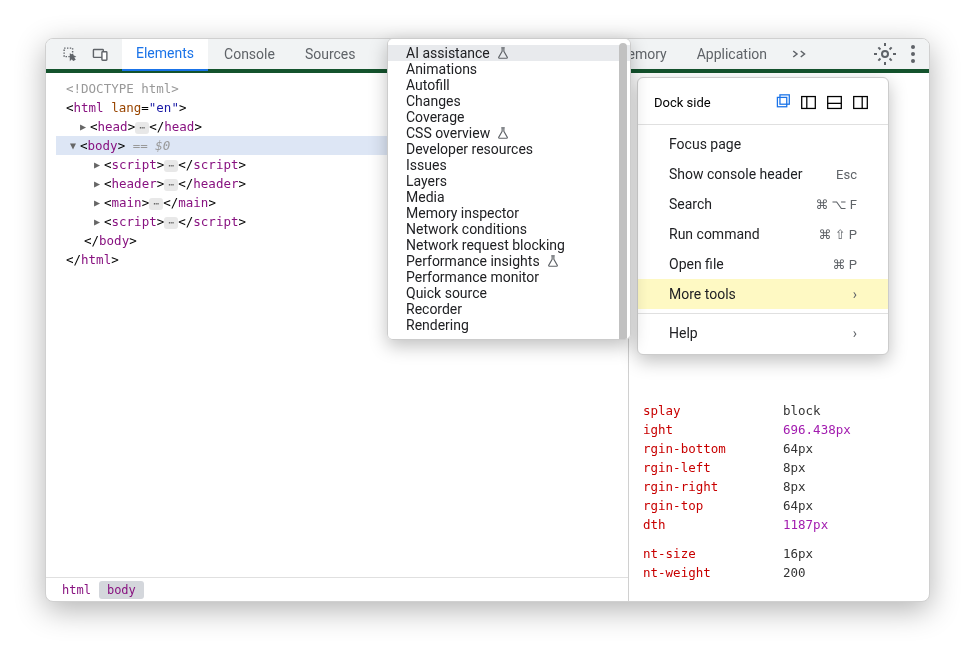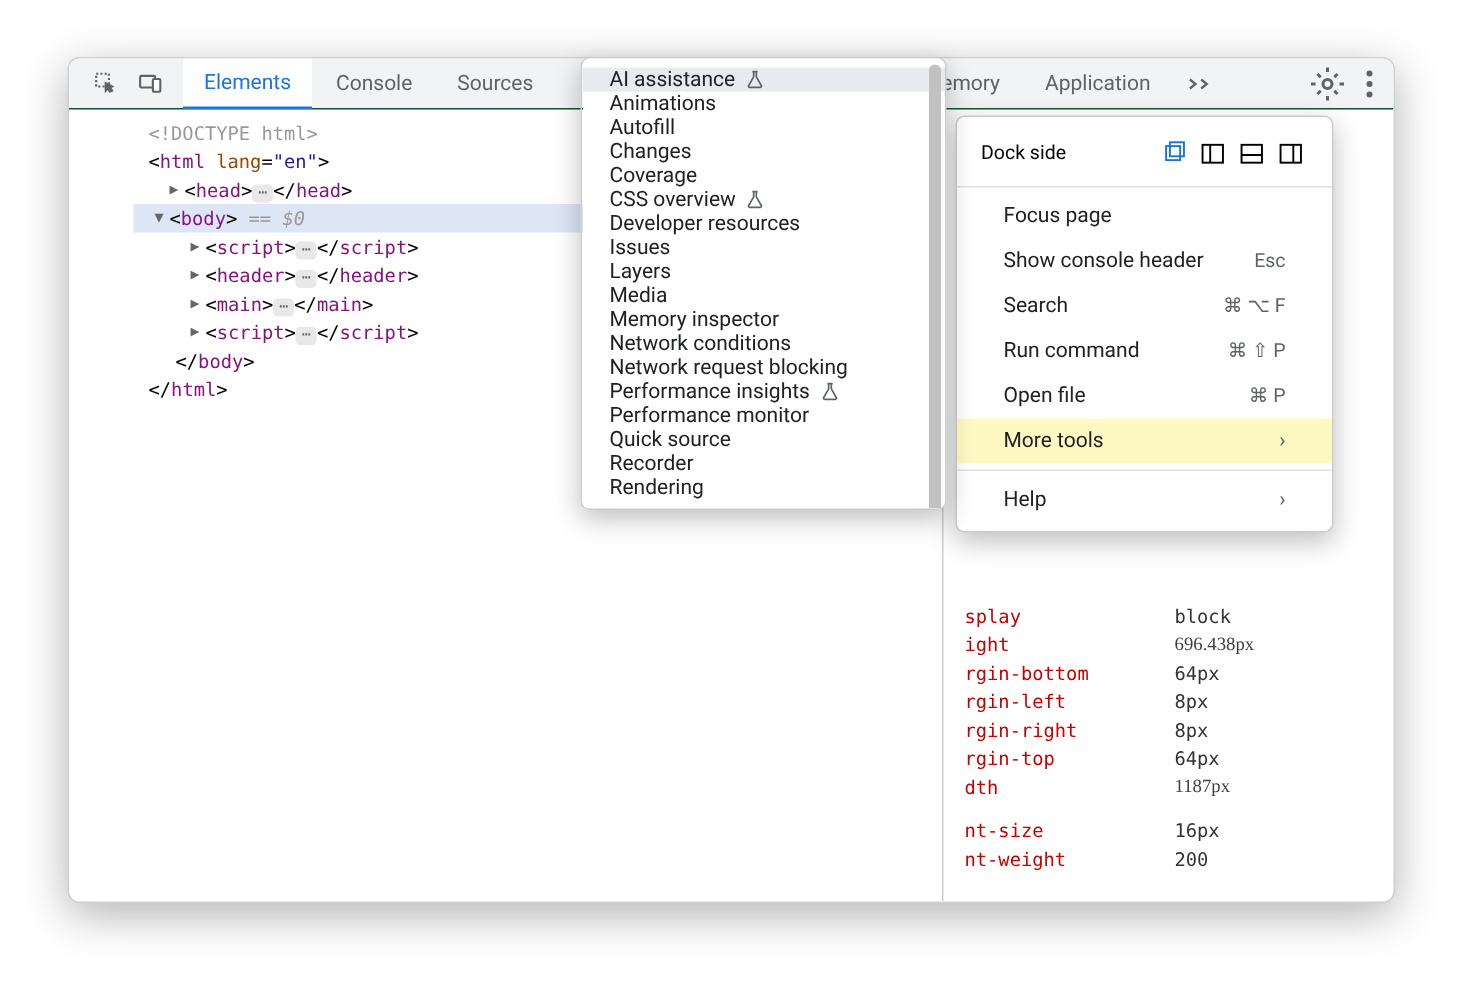--- a/index.html
+++ b/index.html
@@ -24,21 +24,21 @@
       box-shadow: 0 8px 30px rgba(0,0,0,0.3);
       overflow: hidden;
       display: flex;
       flex-direction: column;
     }
     .tab-bar {
       display: flex;
       align-items: center;
       height: 34px;
       background: #f1f3f4;
-      border-bottom: 1px solid #14532d;
+      border-bottom: 4px solid #14532d;
       padding: 0 4px;
       gap: 2px;
     }
     .tab-bar-icons {
       display: flex;
       align-items: center;
       gap: 6px;
       padding: 0 8px;
       color: #5f6368;
     }
@@ -81,24 +81,23 @@
       cursor: pointer;
     }
     .main-area {
       display: flex;
       flex: 1;
       overflow: hidden;
     }
     .left-panel {
       flex: 1;
       display: flex;
-      flex-direction: row;
+      flex-direction: column;
       overflow: hidden;
       border-right: 1px solid #d0d0d0;
-      padding-left: 33px;
     }
     .dom-tree {
       flex: 1;
       padding: 6px 10px;
       font-family: Menlo, Consolas, monospace;
       font-size: 12.5px;
       line-height: 19px;
       overflow: hidden;
       white-space: nowrap;
     }
@@ -152,21 +151,21 @@
       width: 300px;
       padding: 8px;
       font-family: Menlo, Consolas, monospace;
       font-size: 12.5px;
       overflow: hidden;
       position: relative;
     }
     .styles-row { display: flex; padding: 2px 6px; }
     .style-prop { color: #c80000; min-width: 140px; }
     .style-val { color: #333; }
-    .style-val.gray { color: #404040; font-family: Liberation Serif, serif; }
+    .style-val.gray { color: #a21caf; }
     
     .submenu {
       position: absolute;
       top: 38px;
       left: 387px;
       width: 244px;
       background: #fff;
       border: 1px solid #ccc;
       border-radius: 6px;
       box-shadow: 0 6px 18px rgba(0,0,0,0.25);

